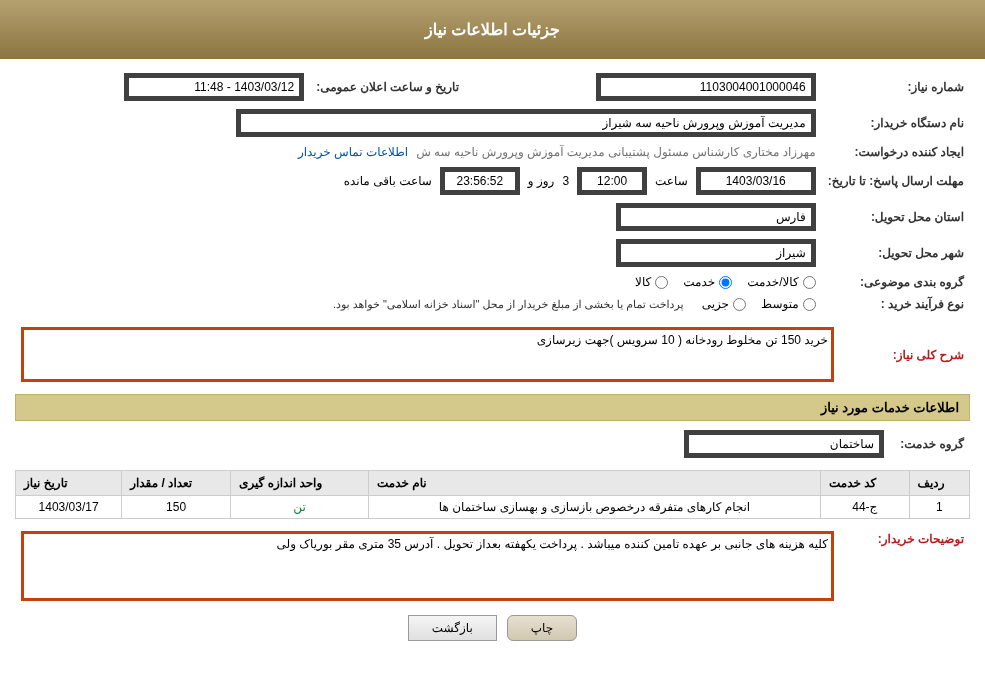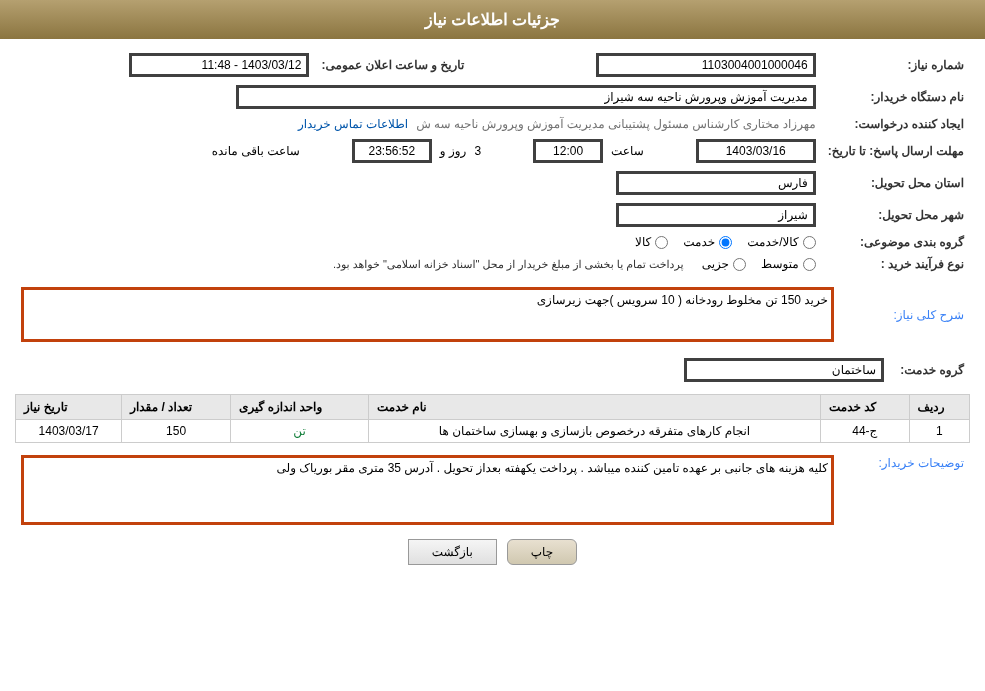--- a/index.html
+++ b/index.html
@@ -12,21 +12,21 @@
     .page-container {
       width: 985px;
       min-height: 691px;
       background: #fff;
       margin: 0 auto;
     }
     .header {
       background: linear-gradient(to bottom, #b5a070, #8b7540);
       color: #fff;
       text-align: center;
-      padding: 10px;
+      padding: 20px;
       font-size: 16px;
       font-weight: bold;
     }
     .content {
       padding: 10px 15px;
     }
     .info-table {
       width: 100%;
       border-collapse: collapse;
       margin-bottom: 8px;
@@ -40,28 +40,27 @@
       color: #333;
       font-weight: bold;
       white-space: nowrap;
       text-align: right;
       width: 130px;
     }
     .value-cell {
       text-align: right;
     }
     .input-box {
-      border: 3px solid #404040;
+      border: 5px solid #404040;
       background: #fff;
       padding: 2px 5px;
       font-size: 12px;
       font-family: Tahoma, Arial, sans-serif;
       direction: rtl;
       min-height: 20px;
-      margin-left: 44px;
     }
     .date-input {
       width: 120px;
       text-align: center;
     }
     .contact-link {
       color: #0066cc;
       text-decoration: none;
       cursor: pointer;
     }
@@ -140,22 +139,22 @@
       width: 100%;
       text-align: right;
       font-size: 12px;
       direction: rtl;
     }
     .blue-link {
       color: #0055aa;
       cursor: pointer;
     }
     .group-header {
-      font-weight: normal;
-      color: #3b82f6;
+      font-weight: bold;
+      color: #b91c1c;
       font-size: 13px;
     }
   </style>
 </head>
 <body>
 
 <div class="page-container">
 
   <div class="header">
     <span>جزئیات اطلاعات نیاز</span>
@@ -268,20 +267,21 @@
       <tbody>
         <tr>
           <td class="label-cell group-header">شرح کلی نیاز:</td>
           <td class="value-cell">
             <div class="description-box">خرید 150 تن مخلوط رودخانه ( 10 سرویس )جهت زیرسازی</div>
           </td>
         </tr>
       </tbody>
     </table>
 
+    <div class="section-header">اطلاعات خدمات مورد نیاز</div>
 
     <table class="info-table">
       <tbody>
         <tr>
           <td class="label-cell" style="width:80px;">گروه خدمت:</td>
           <td class="value-cell">
             <span class="input-box" style="display:inline-block;width:200px;">ساختمان</span>
           </td>
         </tr>
       </tbody>

